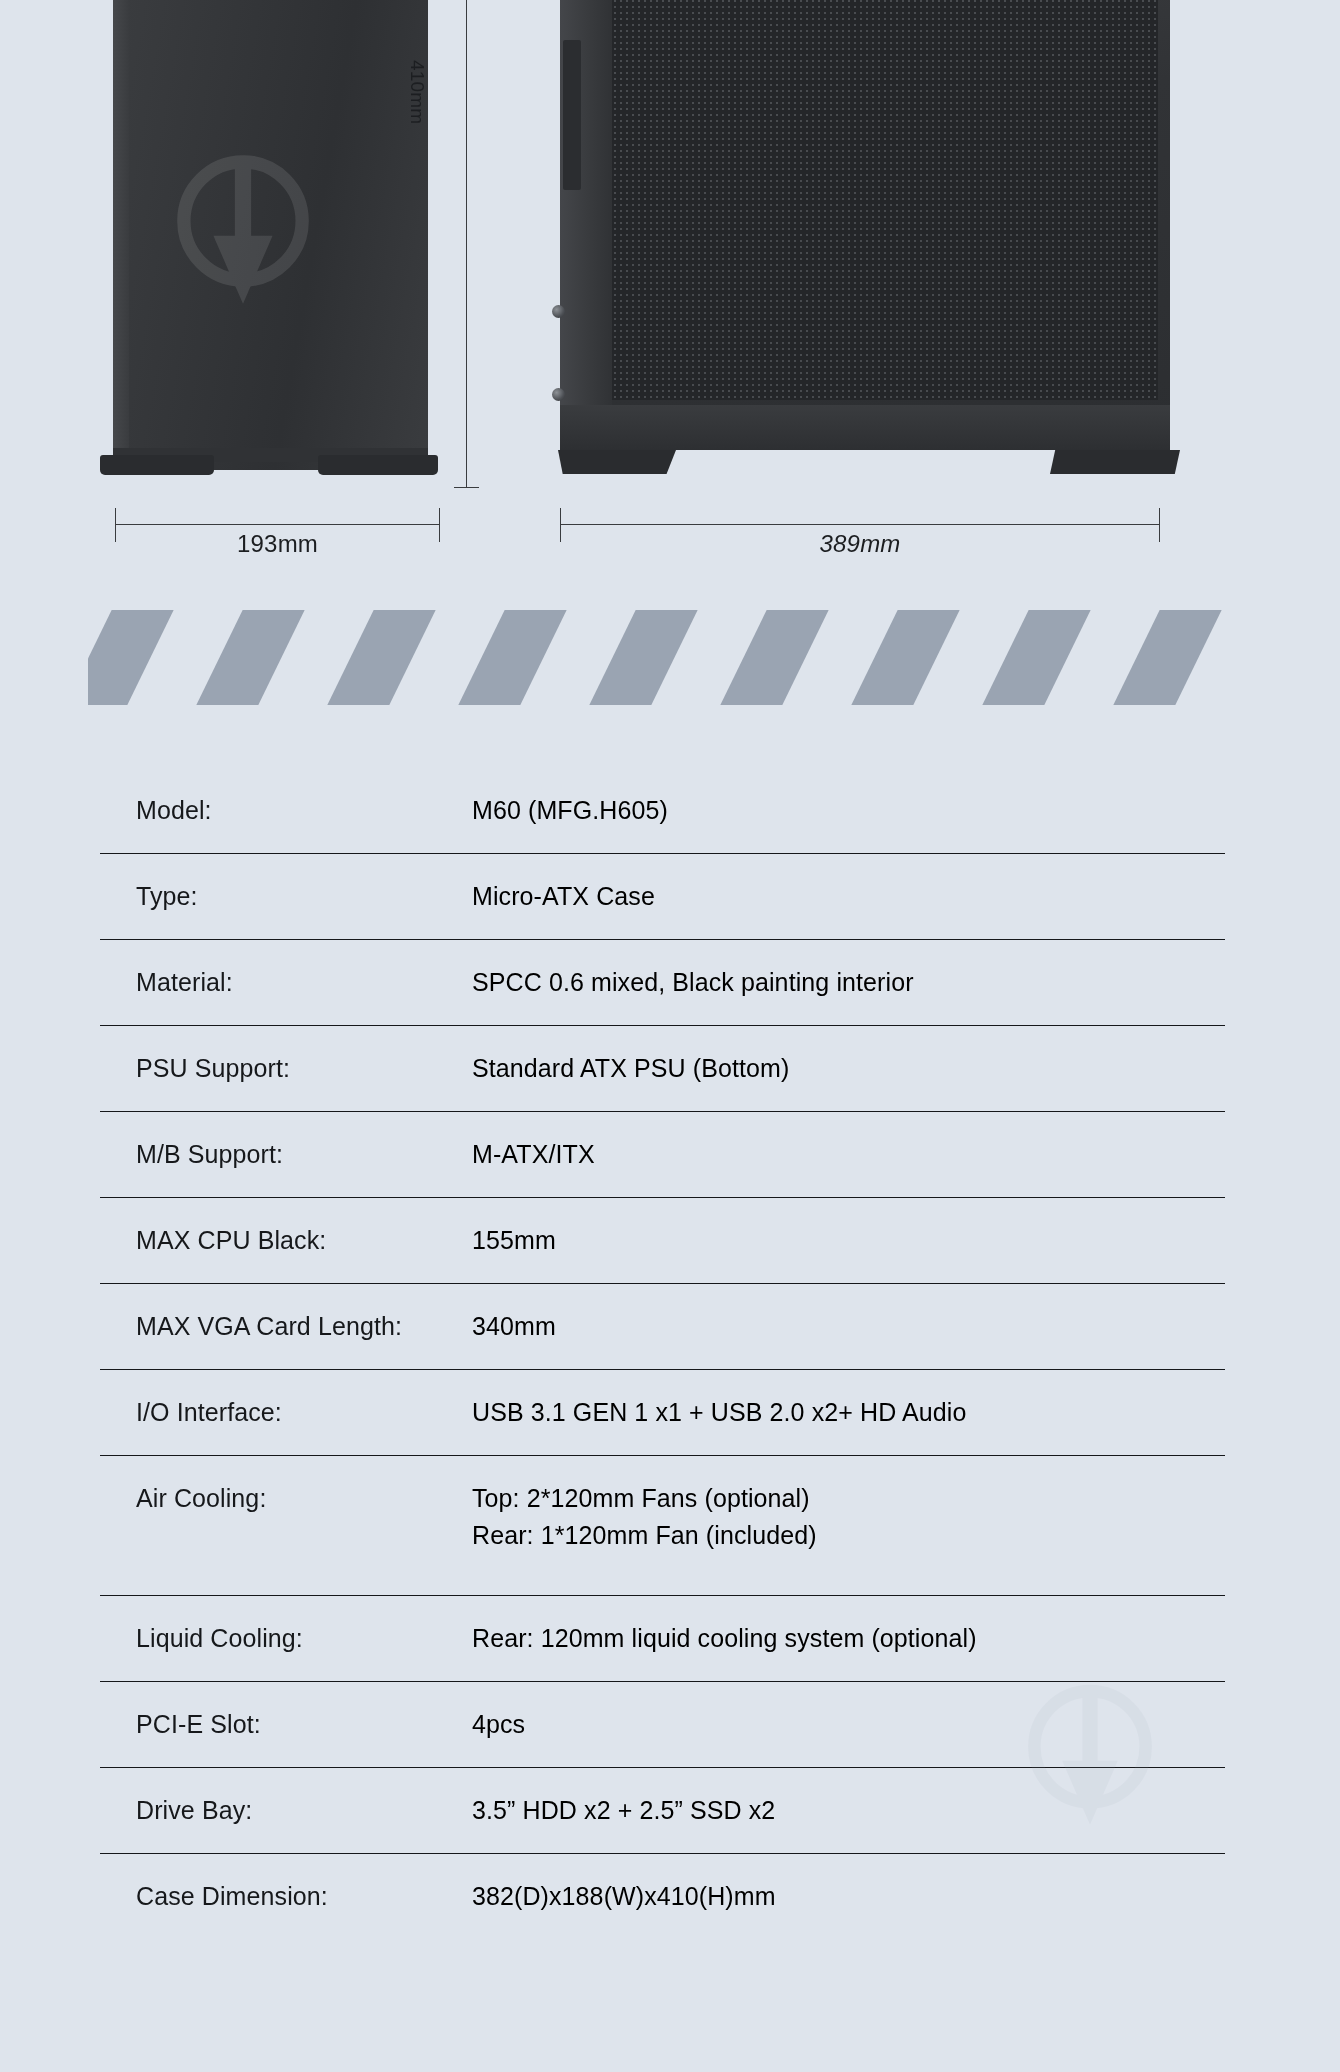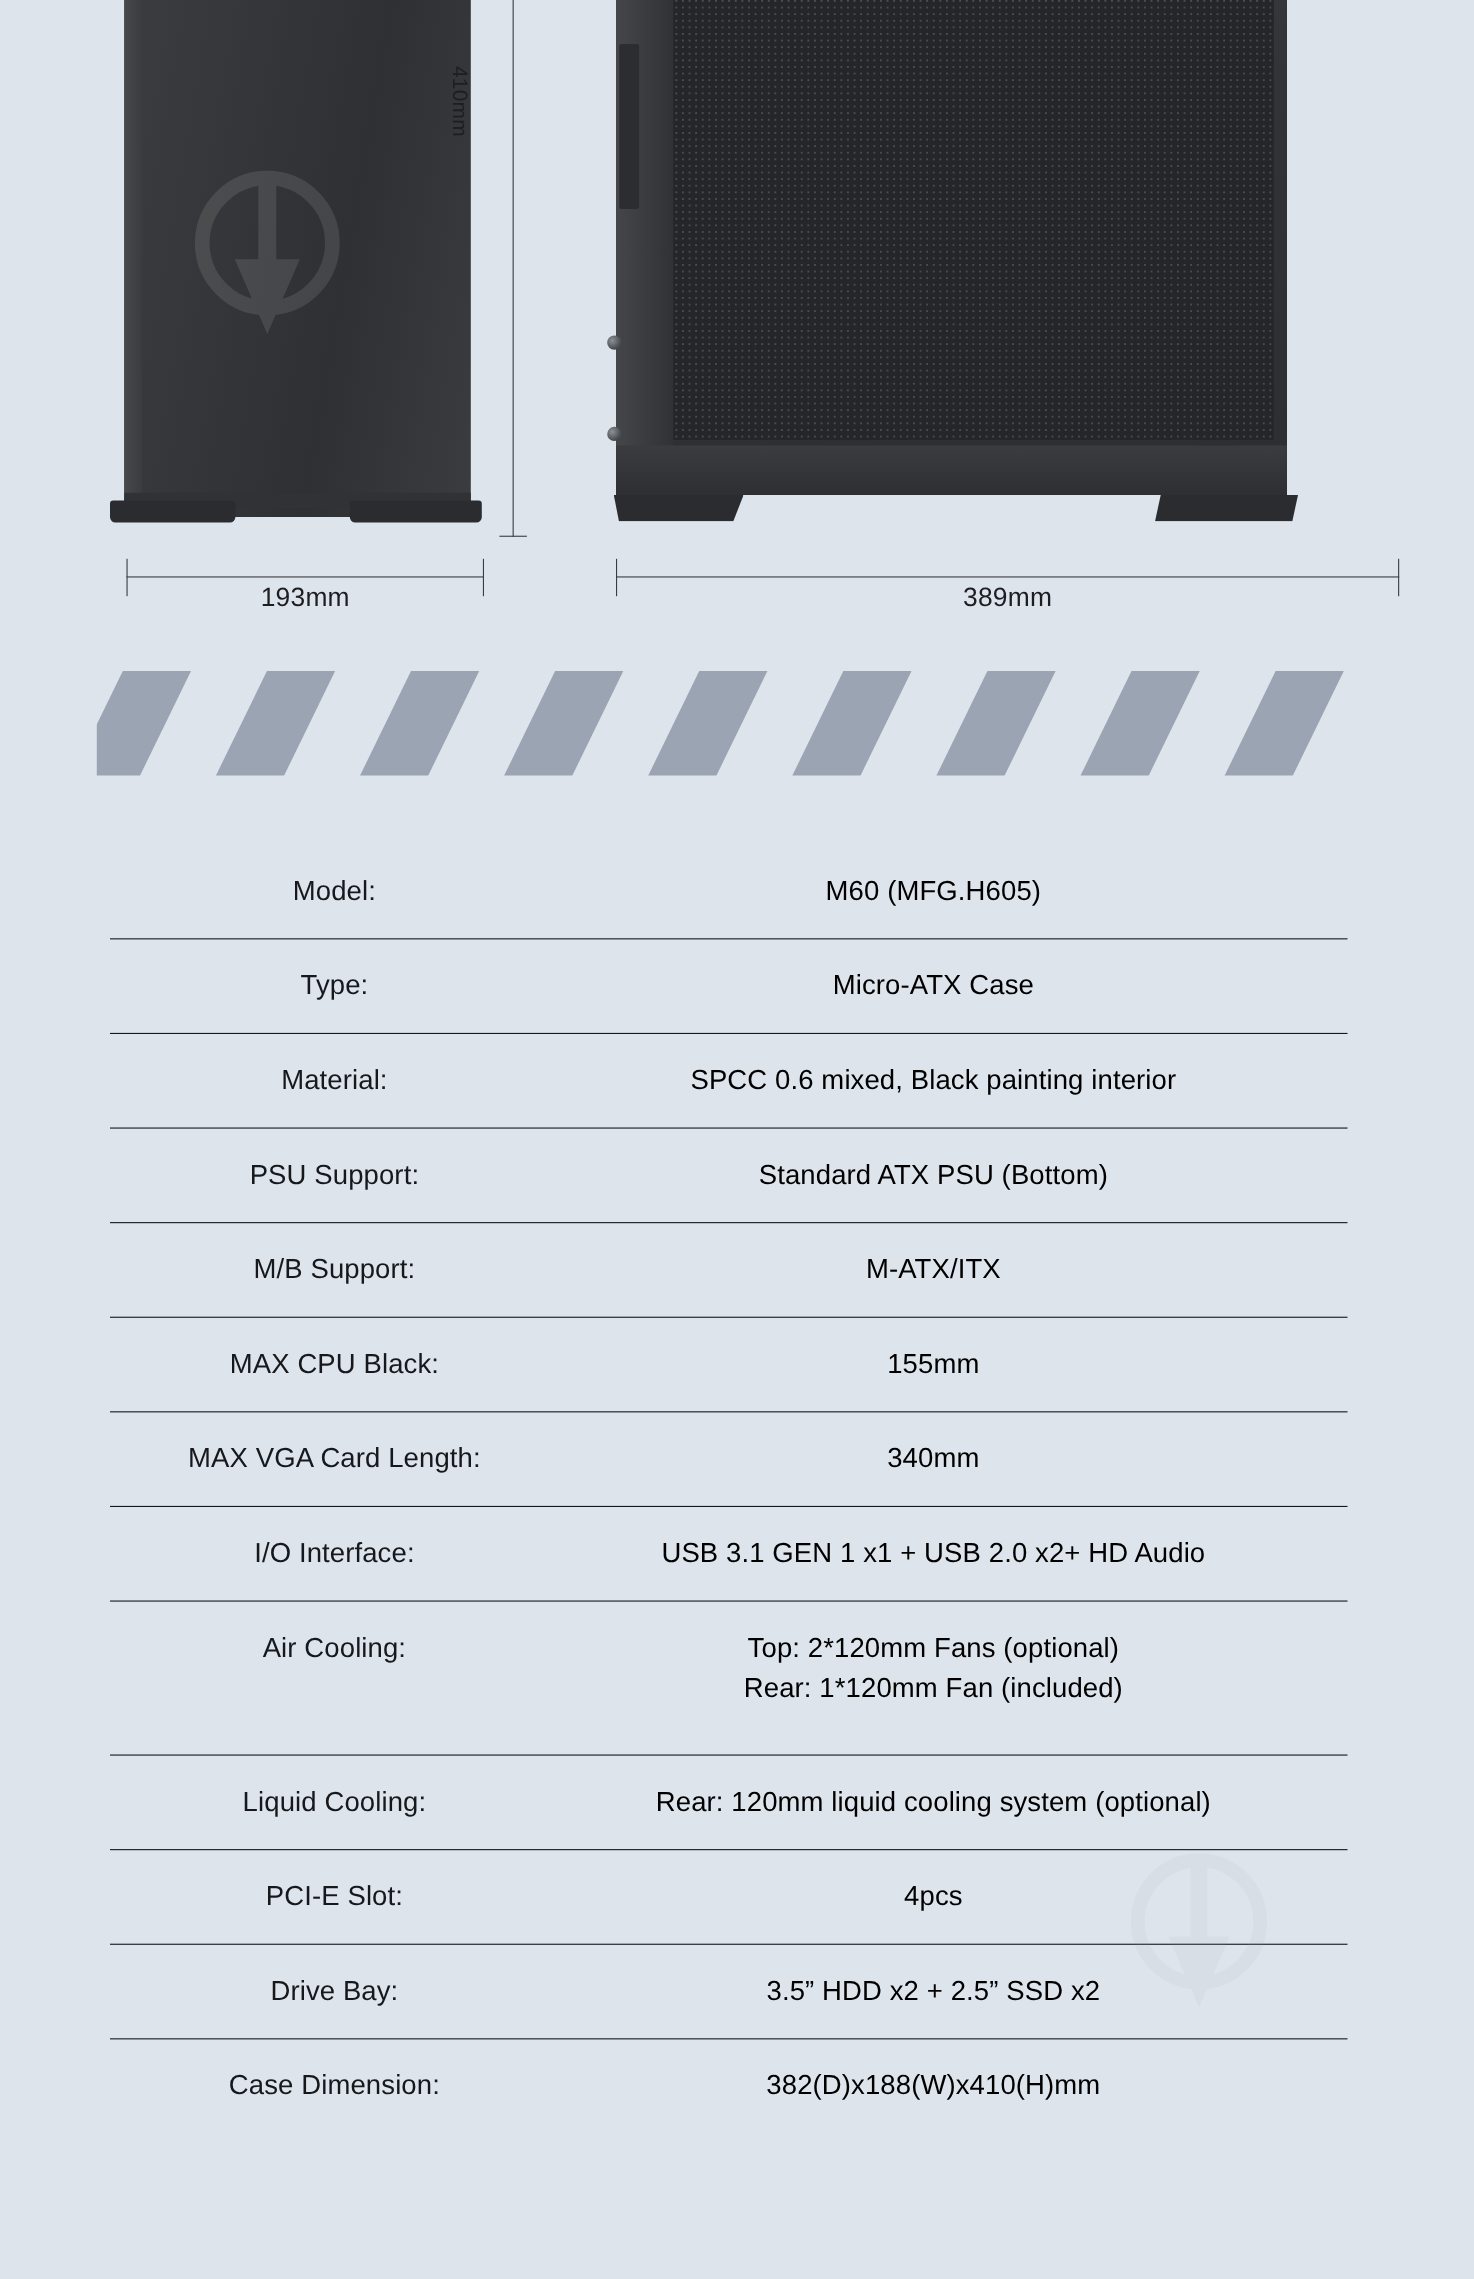--- a/index.html
+++ b/index.html
@@ -207,21 +207,21 @@
   .dim-h .dlabel {
     position: absolute;
     top: 30px;
     width: 100%;
     text-align: center;
     font-size: 24px;
     color: #1c1e21;
     letter-spacing: 0.2px;
   }
   .dim-front { left: 115px; top: 500px; width: 325px; }
-  .dim-side  { left: 560px; top: 500px; width: 712px; }
+  .dim-side  { left: 560px; top: 500px; width: 600px; font-style: italic; }
 
   
   .stripe-band {
     position: absolute;
     left: 88px;
     top: 610px;
     width: 1162px;
     height: 95px;
     overflow: hidden;
   }
@@ -241,21 +241,20 @@
     top: 768px;
     width: 1125px;
   }
   .spec-row {
     position: relative;
     display: flex;
     align-items: flex-start;
     border-bottom: 1.4px solid #15171a;
     min-height: 86px;
     box-sizing: border-box;
-    text-align: center;
   }
   .spec-row:last-child { border-bottom: none; }
   .spec-row.tall { min-height: 140px; }
 
   .spec-label {
     width: 372px;
     flex: 0 0 372px;
     font-size: 25px;
     color: #16181b;
     padding: 28px 0 0 36px;

